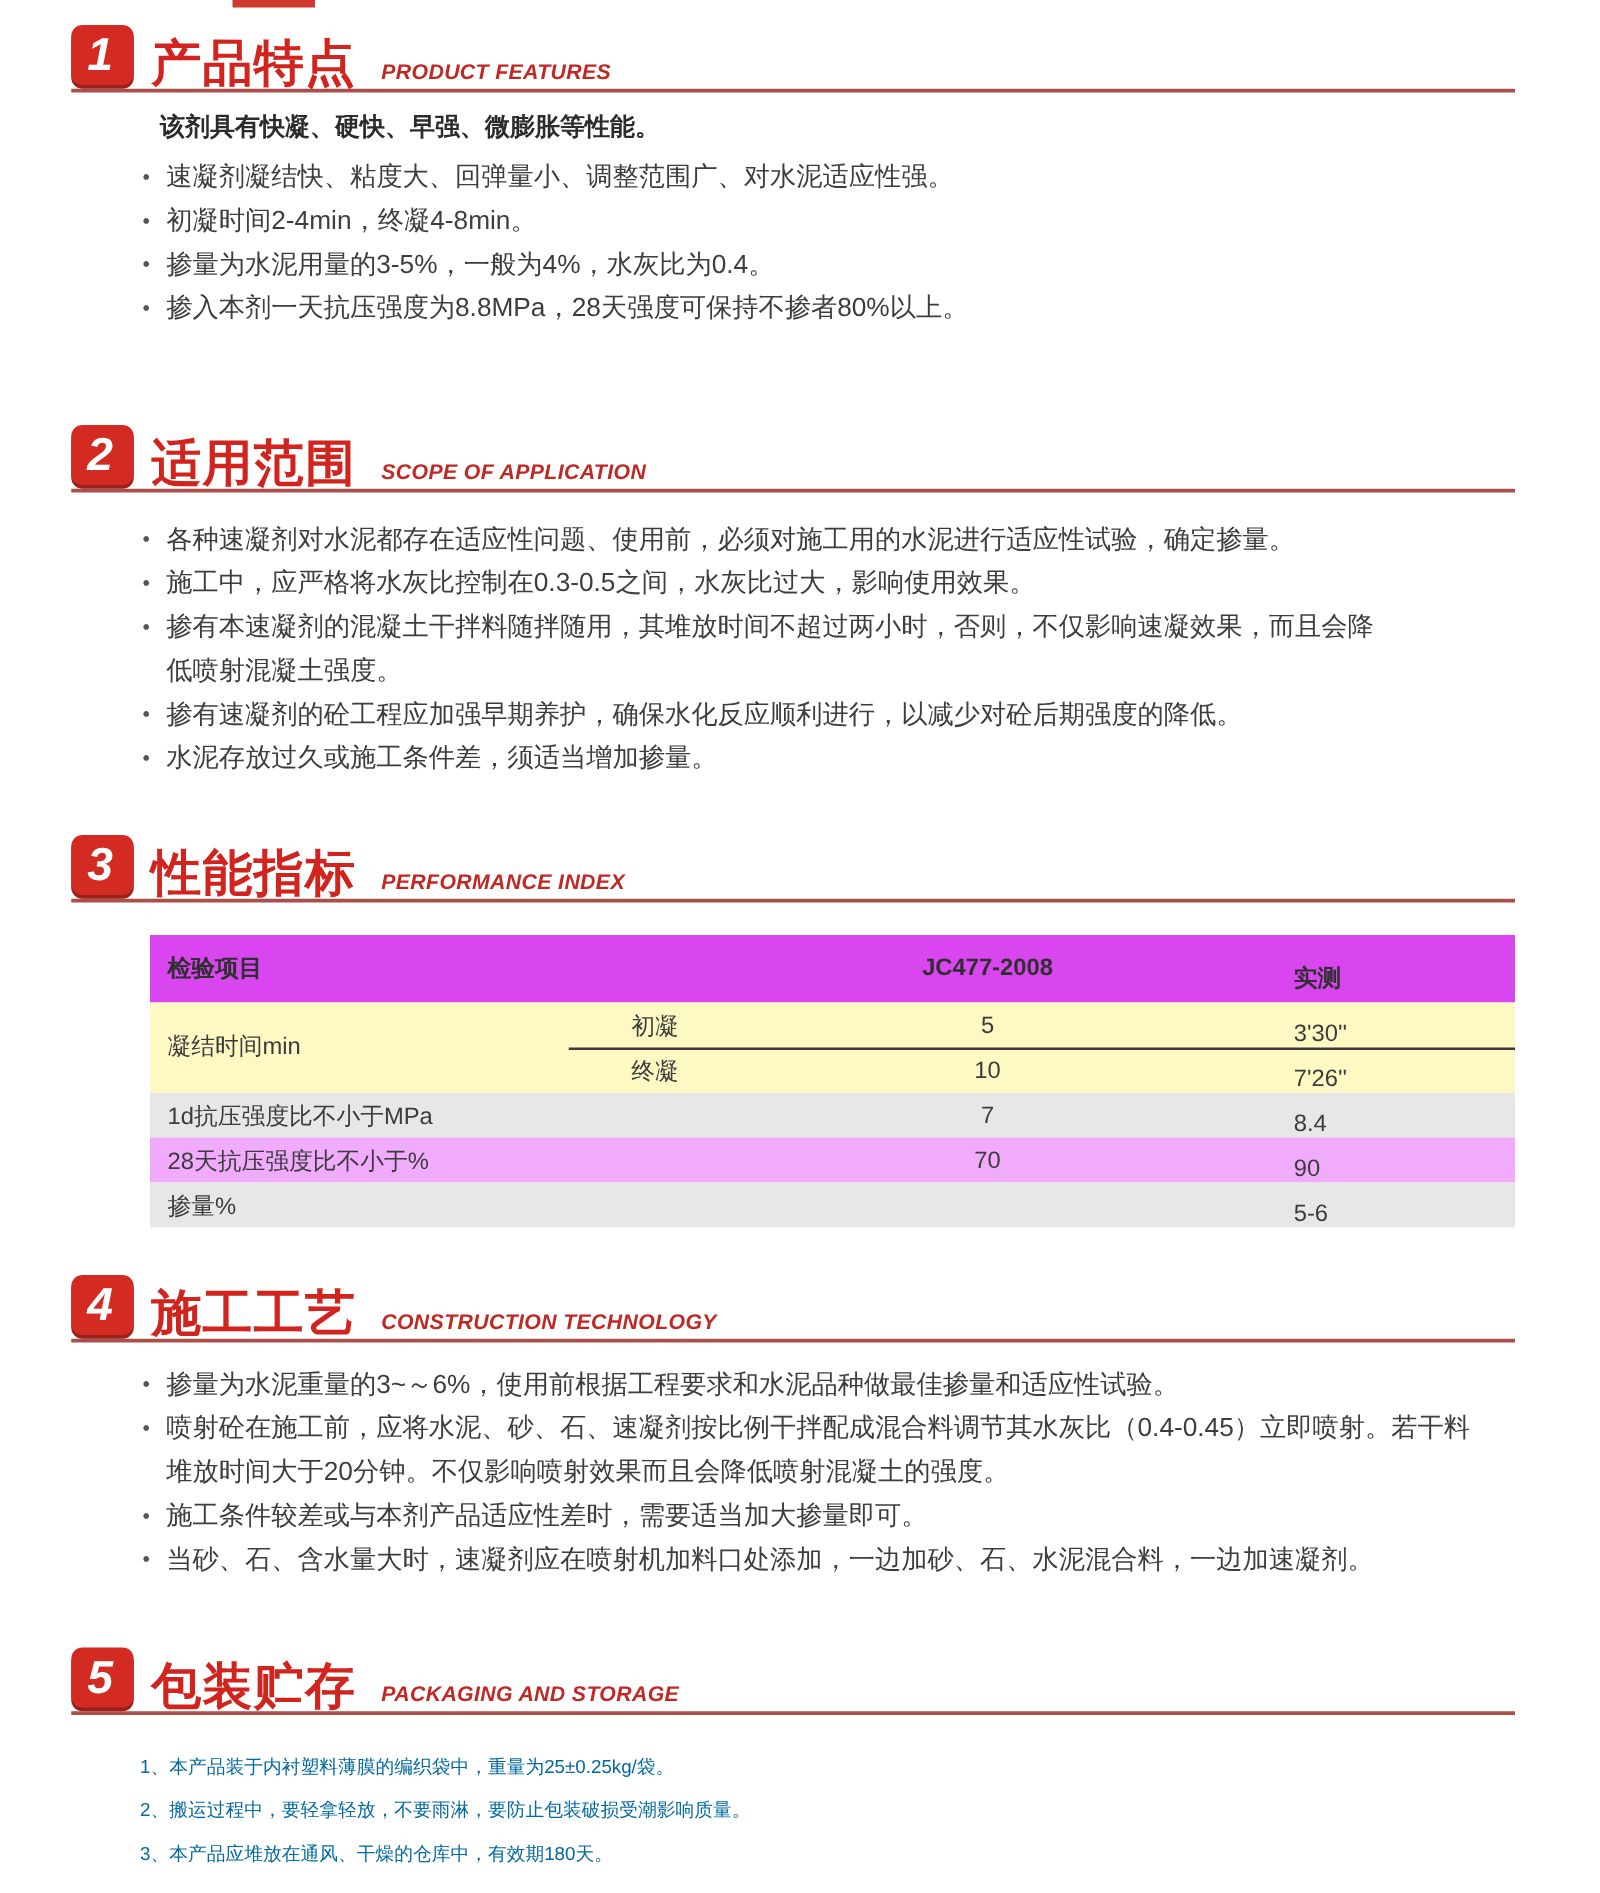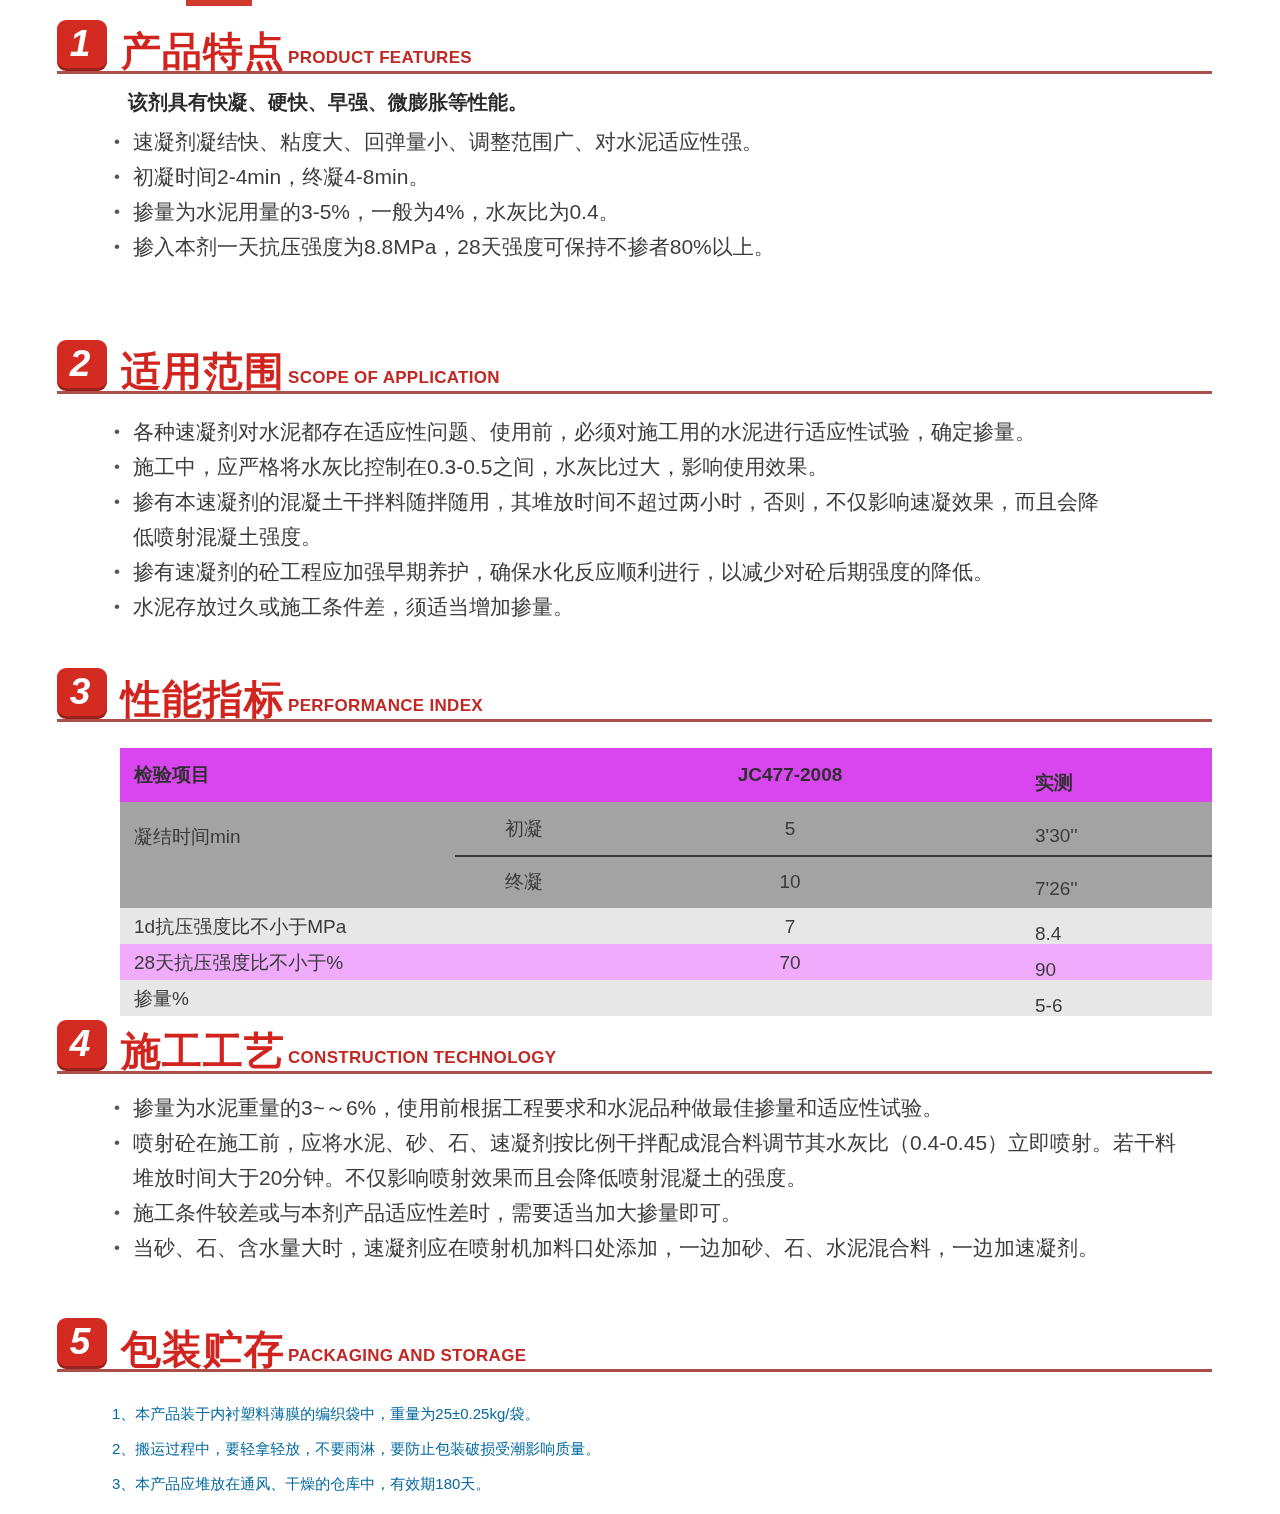--- a/index.html
+++ b/index.html
@@ -14,41 +14,41 @@
 
   
   .hdr{position:relative;margin:0 68px 0 57px;height:50px;}
   .hdr .rule{position:absolute;left:0;right:0;bottom:-4px;height:3px;background:#aa4f49;}
   .badge{
     position:absolute;left:0;top:0;width:50px;height:48px;background:#d32b22;
     border-radius:9px;box-shadow:0 3px 0 #9a201a;z-index:2;
     display:flex;align-items:center;justify-content:center;
   }
   .badge span{color:#ffffff;font-size:37px;font-weight:bold;font-style:italic;transform:translateX(-2px);}
-  .titles{position:absolute;left:64px;bottom:-1px;display:flex;align-items:flex-end;gap:3px;z-index:2;white-space:nowrap;}
+  .titles{position:absolute;left:64px;bottom:-1px;display:flex;align-items:flex-end;gap:20px;z-index:2;white-space:nowrap;}
   .cn{color:#d2241e;font-size:40px;font-weight:bold;line-height:1;letter-spacing:1px;}
-  .en{color:#c02824;font-size:17px;font-weight:bold;letter-spacing:.3px;padding-bottom:3px;}
+  .en{color:#c02824;font-size:17px;font-weight:bold;letter-spacing:.3px;padding-bottom:3px;font-style:italic;}
 
   
   .intro{margin:20px 70px 7px 128px;font-size:20px;font-weight:bold;color:#2b2b2b;line-height:24px;}
   ul.blist{list-style:none;margin:0;padding:0;font-size:21px;color:#3d3d3d;}
   ul.blist li{position:relative;padding-left:21px;line-height:35px;}
   ul.blist li::before{content:"\2022";position:absolute;left:2px;top:0;color:#555;font-size:17px;}
   ol.nlist{list-style:none;margin:0;padding:0;font-size:15px;color:#0369a1;}
   ol.nlist li{line-height:35px;}
 
   
   .ptable{position:relative;margin:30px 68px 0 120px;width:1092px;font-size:19px;color:#3b3b3b;}
   .trow{display:grid;grid-template-columns:335px 185px 300px 272px;align-items:center;}
   .trow .c3{text-align:center;}
   .trow .c2{padding-left:50px;}
   .trow .c4{padding-left:95px;margin-top:15px;}
   .trow .c1{padding-left:14px;}
   .t-head{height:54px;background:#d946ef;font-weight:bold;color:#2f2f2f;}
-  .t-sub{height:53px;background:#a3a3a3;}
+  .t-sub{height:36px;background:#fef9c3;}
   .t-span{position:relative;}
   .t-span .divider{position:absolute;left:335px;right:0;top:50%;height:2px;background:#3a3a3a;}
   .span-label{position:absolute;left:14px;top:0;height:70px;display:flex;align-items:center;}
   .t-r{height:36px;}
   .bg-g{background:#e7e7e7;}
   .bg-w{background:#f0abfc;}
 </style>
 </head>
 <body>
 

